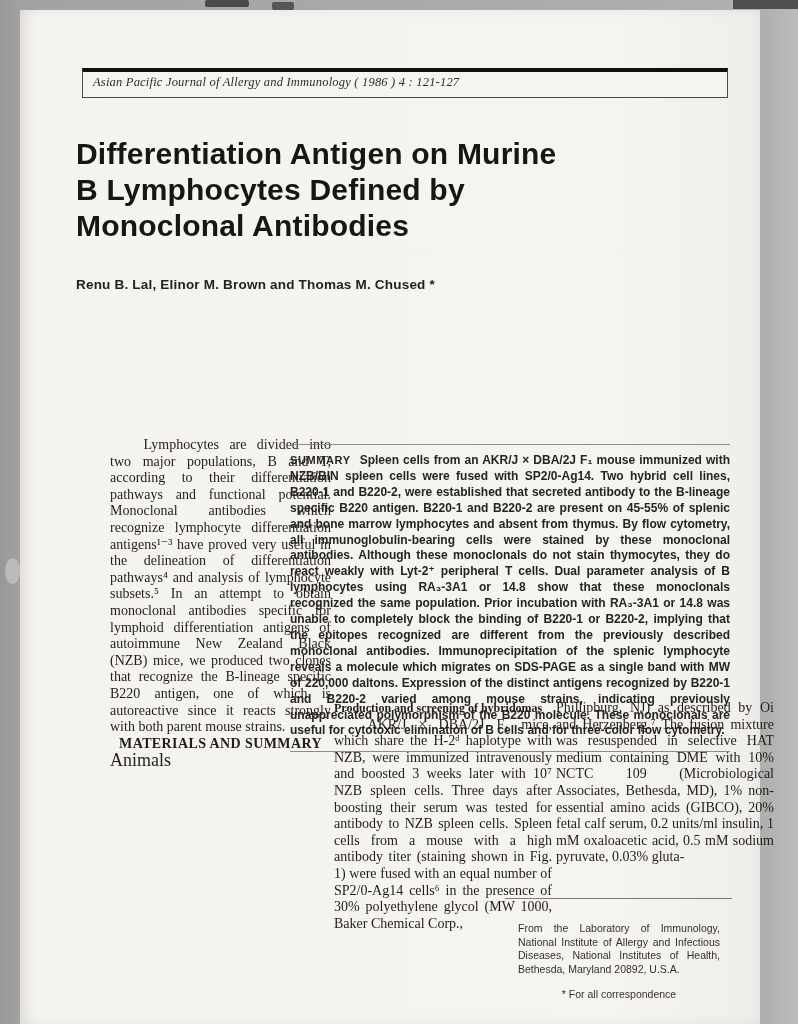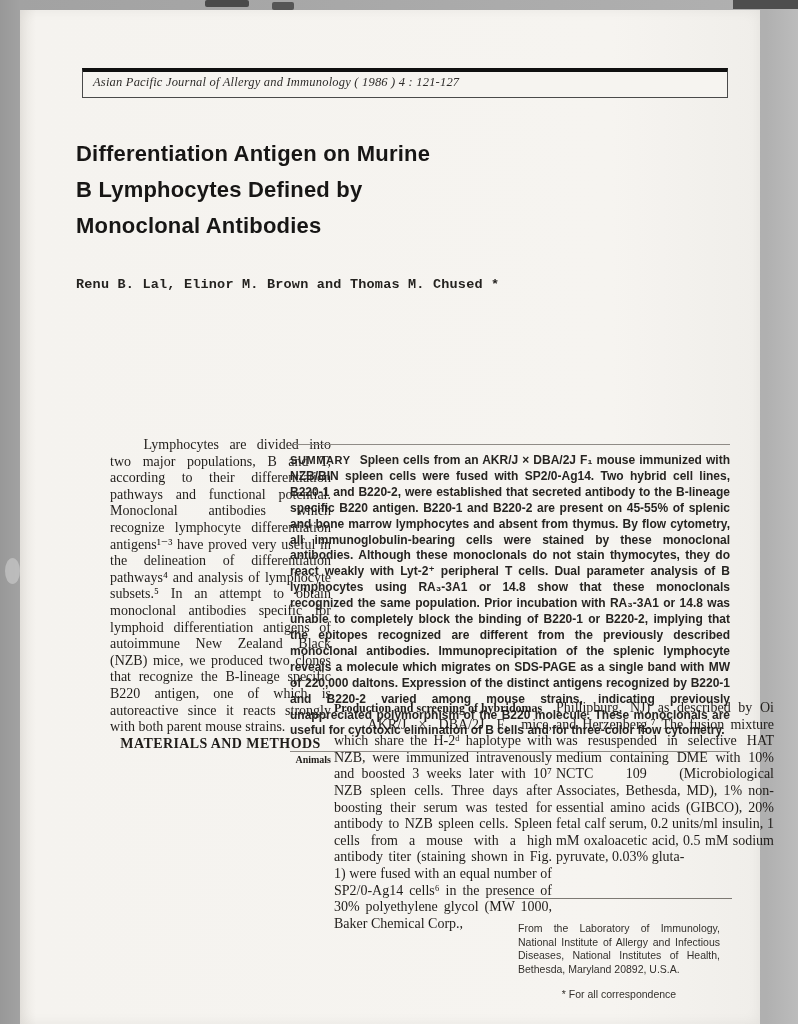--- a/index.html
+++ b/index.html
@@ -19,36 +19,36 @@
     border:1px solid #4a4a4a;border-top:4px solid #101010;
     background:#f6f4f0;padding:3px 0 0 10px;
   }
   .journal-line{
     font-style:italic;font-size:12.5px;color:#2e2c2a;letter-spacing:.2px;
     font-family:"Liberation Serif","DejaVu Serif",serif;
   }
   .title{
     position:absolute;left:76px;top:136px;width:600px;
     font-family:"Liberation Sans","DejaVu Sans",sans-serif;
-    font-weight:bold;font-size:22px;line-height:36px;color:#171615;
+    font-weight:bold;font-size:30px;line-height:36px;color:#171615;
     white-space:pre-line;letter-spacing:.2px;
   }
   .authors{
     position:absolute;left:76px;top:277px;width:600px;
-    font-family:Liberation Mono, monospace;
+    font-family:Liberation Sans, sans-serif;
     font-weight:bold;font-size:13.5px;color:#24221f;letter-spacing:.2px;
   }
   .col{position:absolute;color:#201d1a;font-size:14px;line-height:16.6px;text-align:justify;margin-left:44px;}
   .col p{margin:0;}
   .indent{text-indent:2.4em;}
   .left-col{left:66px;top:437px;width:221px;}
   .materials-heading{
     margin-top:31px;text-align:center;font-weight:bold;font-size:14px;letter-spacing:.4px;
   }
-  .animals-heading{margin-top:21px;font-weight:bold;font-size:10px;text-align:right;}
+  .animals-heading{margin-top:21px;font-weight:normal;font-size:18px;text-align:left;}
   .animals-para{margin-top:14px;}
   .summary-box{
     position:absolute;left:290px;top:444px;width:440px;
     border-top:1px solid #8f8b86;border-bottom:1px solid #8f8b86;
     padding:8px 0 12px 0;
     font-family:"Liberation Sans","DejaVu Sans",sans-serif;
     font-weight:bold;font-size:12px;line-height:15.9px;color:#262421;text-align:justify;
   }
   .summary-label{font-size:11px;letter-spacing:.6px;margin-right:9px;}
   .mid-col{left:290px;top:700px;width:218px;}
@@ -81,21 +81,21 @@
     <div class="journal-line">Asian Pacific Journal of Allergy and Immunology ( 1986 ) 4 : 121-127</div>
   </div>
 
   <h1 class="title" style="margin:0;">Differentiation Antigen on Murine
 B Lymphocytes Defined by
 Monoclonal Antibodies</h1>
   <div class="authors">Renu B. Lal, Elinor M. Brown and Thomas M. Chused *</div>
 
   <div class="col left-col">
     <p class="indent">Lymphocytes are divided into two major populations, B and T, according to their differentiation pathways and functional potential. Monoclonal antibodies which recognize lymphocyte differentiation antigens¹⁻³ have proved very useful in the delineation of differentiation pathways⁴ and analysis of lymphocyte subsets.⁵ In an attempt to obtain monoclonal antibodies specific for lymphoid differentiation antigens of autoimmune New Zealand Black (NZB) mice, we produced two clones that recognize the B-lineage specific B220 antigen, one of which is autoreactive since it reacts strongly with both parent mouse strains.</p>
-    <p class="materials-heading">MATERIALS AND METHODS</p>
+    <p class="materials-heading">MATERIALS AND SUMMARY</p>
     <p class="animals-heading">Animals</p>
   </div>
 
   <div class="summary-box">
     <span class="summary-label">SUMMARY</span><span>Spleen cells from an AKR/J × DBA/2J F₁ mouse immunized with NZB/BIN spleen cells were fused with SP2/0-Ag14. Two hybrid cell lines, B220-1 and B220-2, were established that secreted antibody to the B-lineage specific B220 antigen. B220-1 and B220-2 are present on 45-55% of splenic and bone marrow lymphocytes and absent from thymus. By flow cytometry, all immunoglobulin-bearing cells were stained by these monoclonal antibodies. Although these monoclonals do not stain thymocytes, they do react weakly with Lyt-2⁺ peripheral T cells. Dual parameter analysis of B lymphocytes using RA₃-3A1 or 14.8 show that these monoclonals recognized the same population. Prior incubation with RA₃-3A1 or 14.8 was unable to completely block the binding of B220-1 or B220-2, implying that the epitopes recognized are different from the previously described monoclonal antibodies. Immunoprecipitation of the splenic lymphocyte reveals a molecule which migrates on SDS-PAGE as a single band with MW of 220,000 daltons. Expression of the distinct antigens recognized by B220-1 and B220-2 varied among mouse strains, indicating previously unappreciated polymorphism of the B220 molecule. These monoclonals are useful for cytotoxic elimination of B cells and for three-color flow cytometry.</span>
   </div>
 
   <div class="col mid-col">
     <p class="production-heading">Production and screening of hybridomas</p>
     <p class="indent production-para">AKR/J × DBA/2J F₁ mice, which share the H-2ᵈ haplotype with NZB, were immunized intravenously and boosted 3 weeks later with 10⁷ NZB spleen cells. Three days after boosting their serum was tested for antibody to NZB spleen cells. Spleen cells from a mouse with a high antibody titer (staining shown in Fig. 1) were fused with an equal number of SP2/0-Ag14 cells⁶ in the presence of 30% polyethylene glycol (MW 1000, Baker Chemical Corp.,</p>

